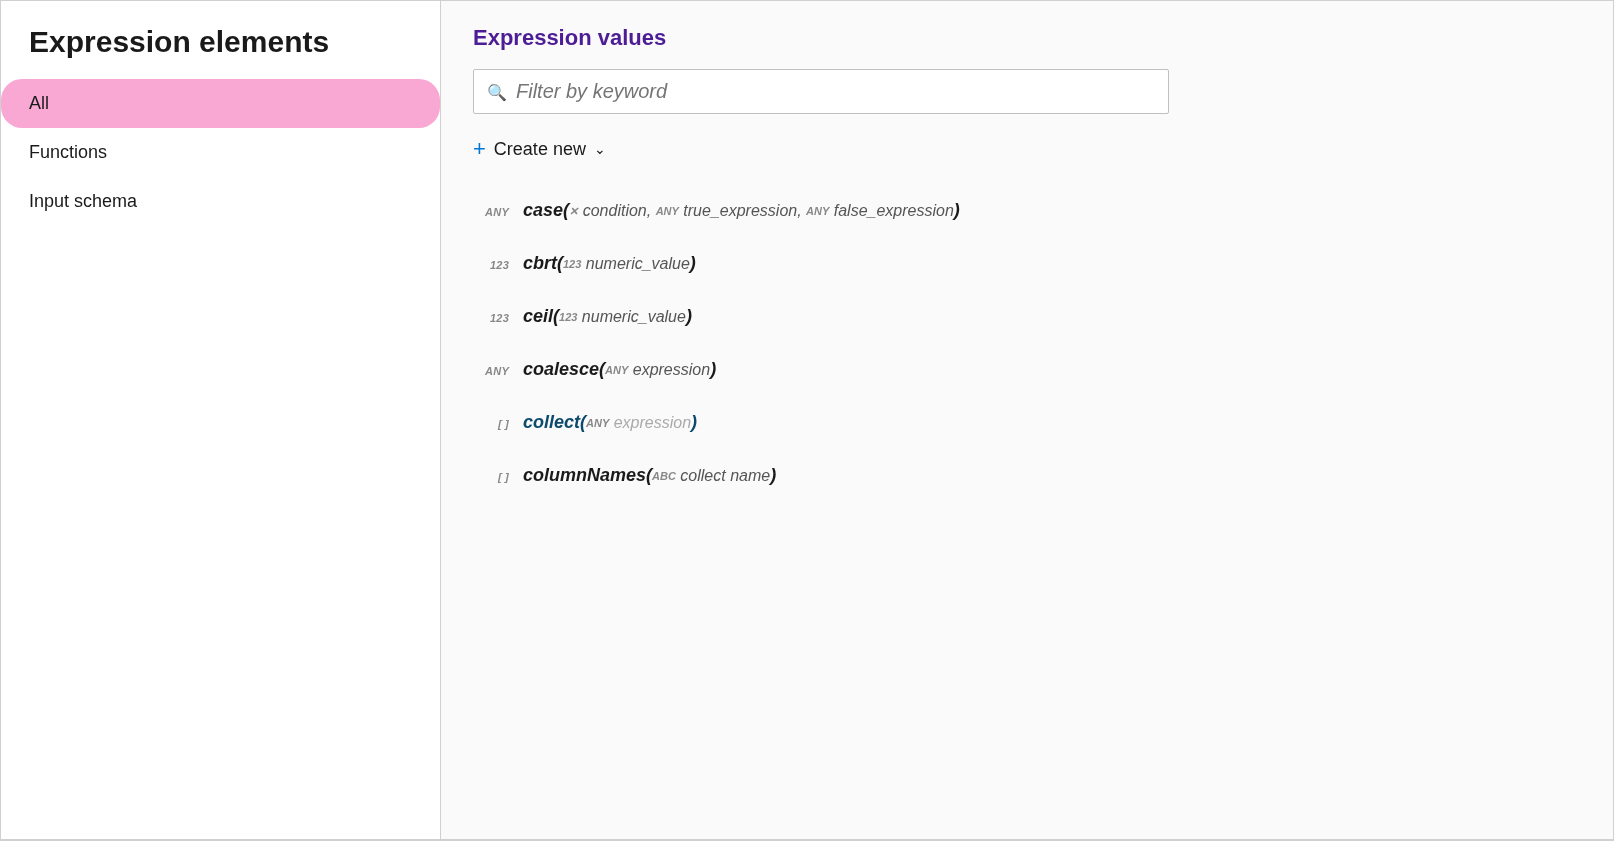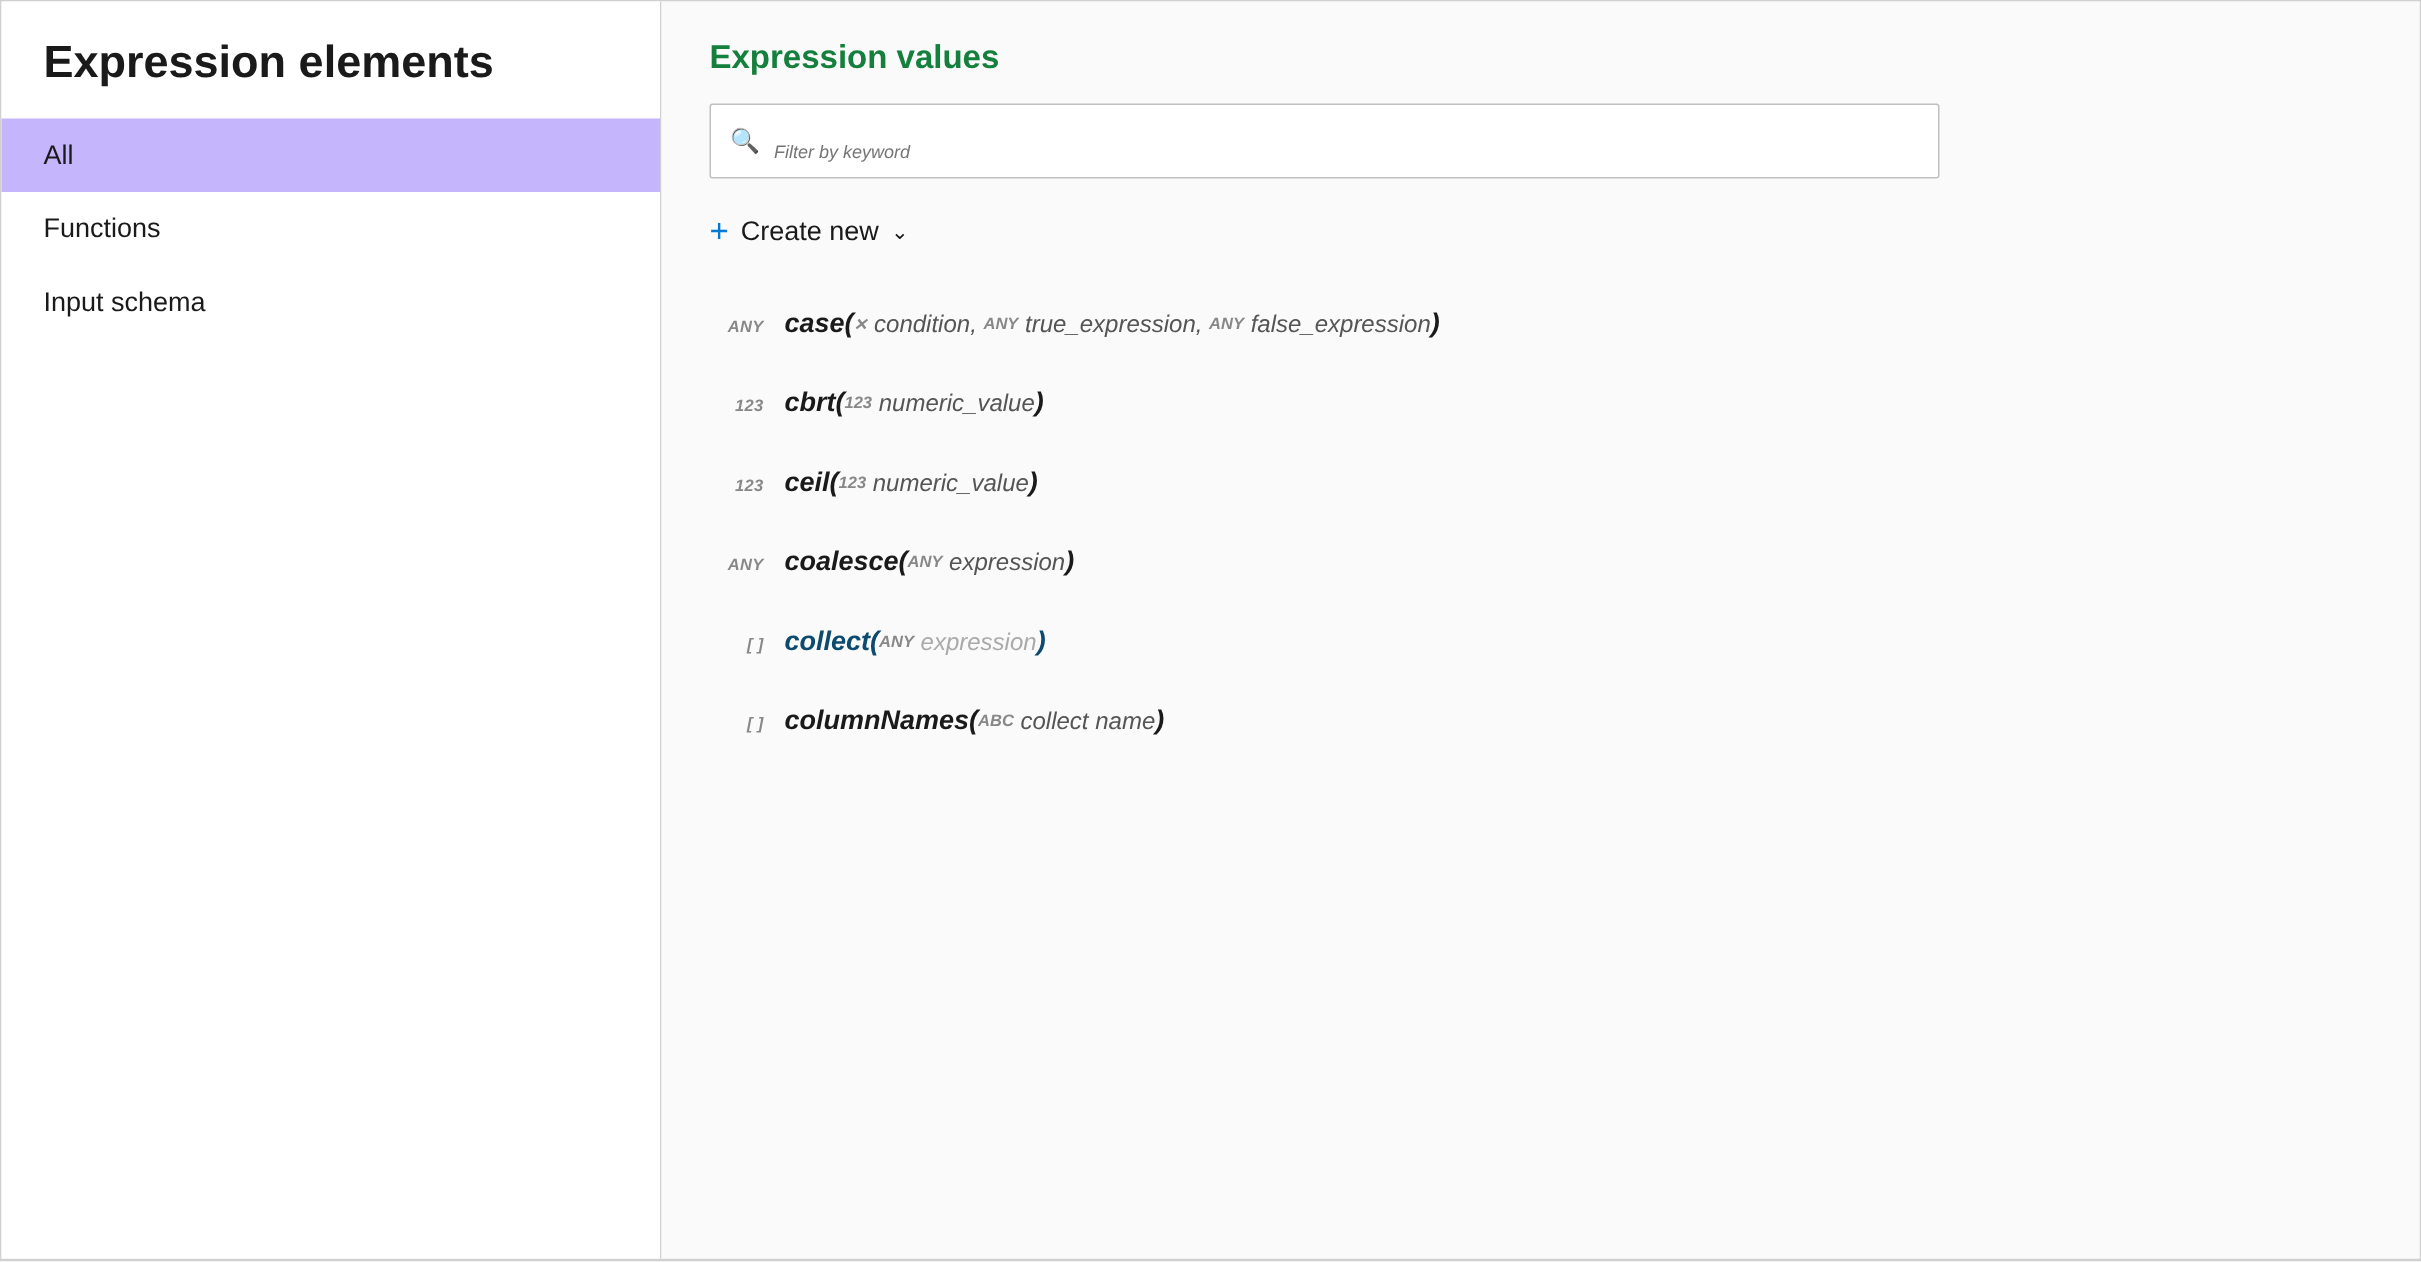--- a/index.html
+++ b/index.html
@@ -48,50 +48,51 @@
       color: #1a1a1a;
       cursor: pointer;
       text-decoration: none;
       background: transparent;
       border: none;
       width: 100%;
       text-align: left;
     }
 
     .nav-item.active {
-      background: #c4b5fd;
+      background: #f9a8d4;
       color: #1a1a1a;
       font-weight: 500;
+      border-radius: 21px;
     }
 
     
     .right-panel {
       flex: 1;
       padding: 24px 32px;
       background: #fafafa;
       overflow-y: auto;
     }
 
     .right-panel-title {
       font-size: 22px;
       font-weight: 600;
-      color: #15803d;
+      color: #4c1d95;
       margin-bottom: 18px;
     }
 
     .search-container {
       position: relative;
       margin-bottom: 16px;
     }
 
     .search-input {
-      width: 820px;
+      width: 696px;
       max-width: 100%;
-      padding: 24px 16px 10px 42px;
-      font-size: 12px;
+      padding: 10px 16px 10px 42px;
+      font-size: 20px;
       border: 1px solid #c0c0c0;
       border-radius: 2px;
       background: #fff;
       color: #666;
       font-style: italic;
       outline: none;
     }
 
     .search-icon-wrap {
       position: absolute;

